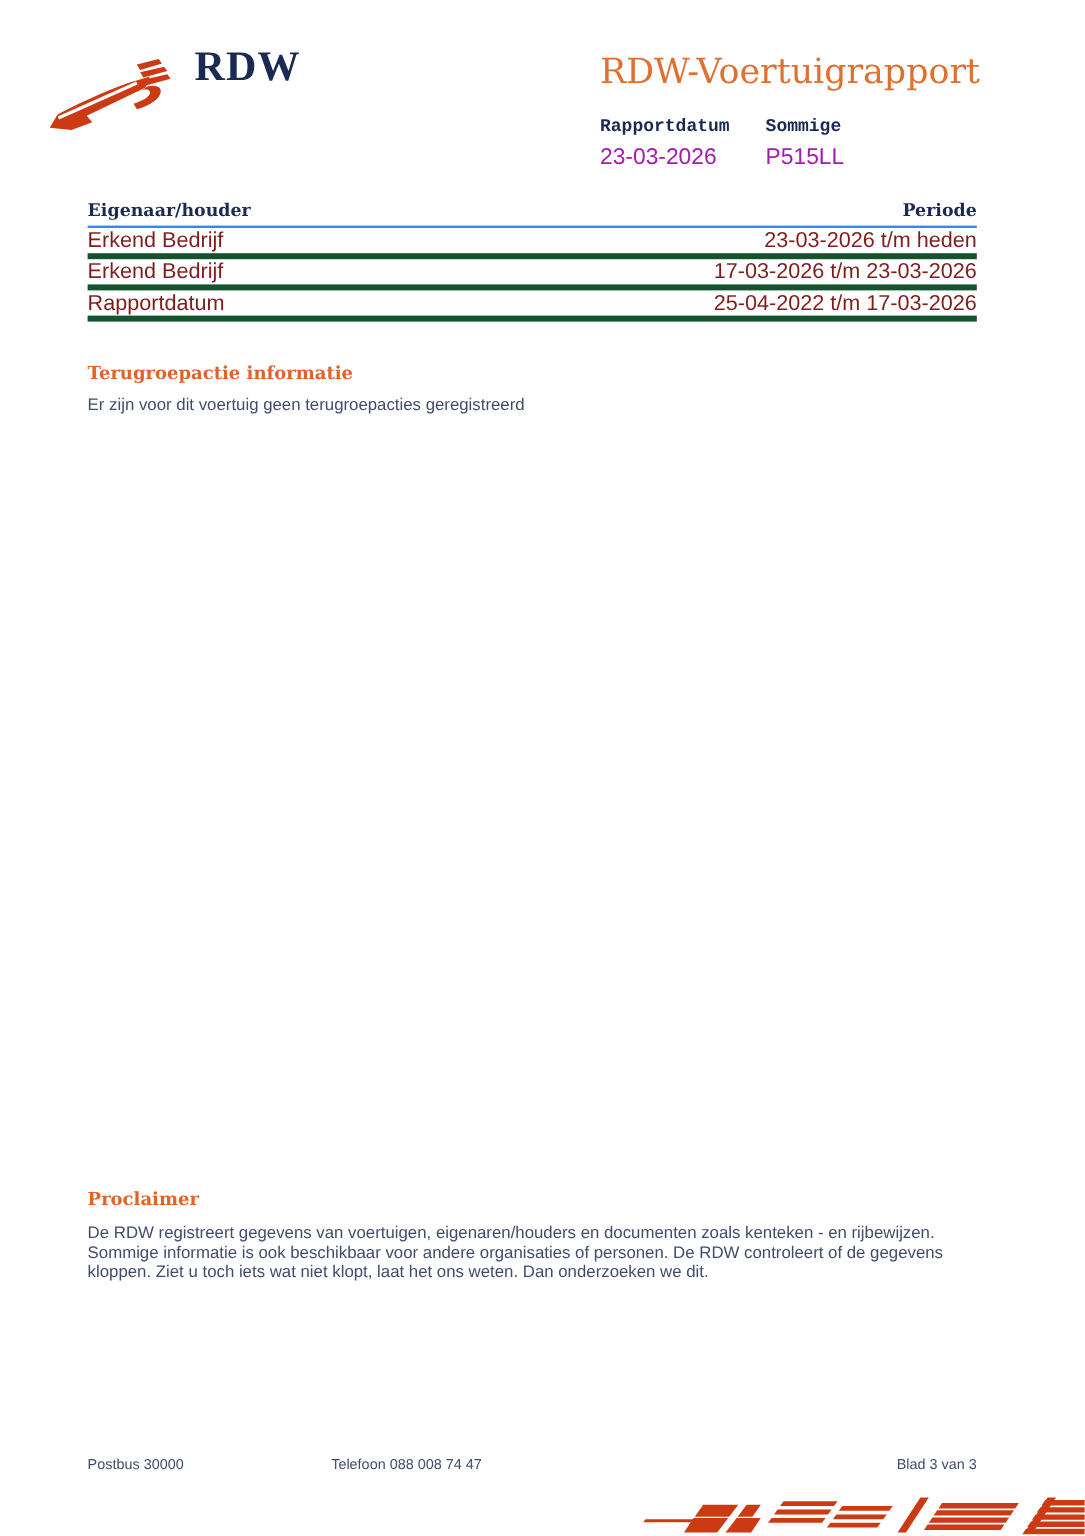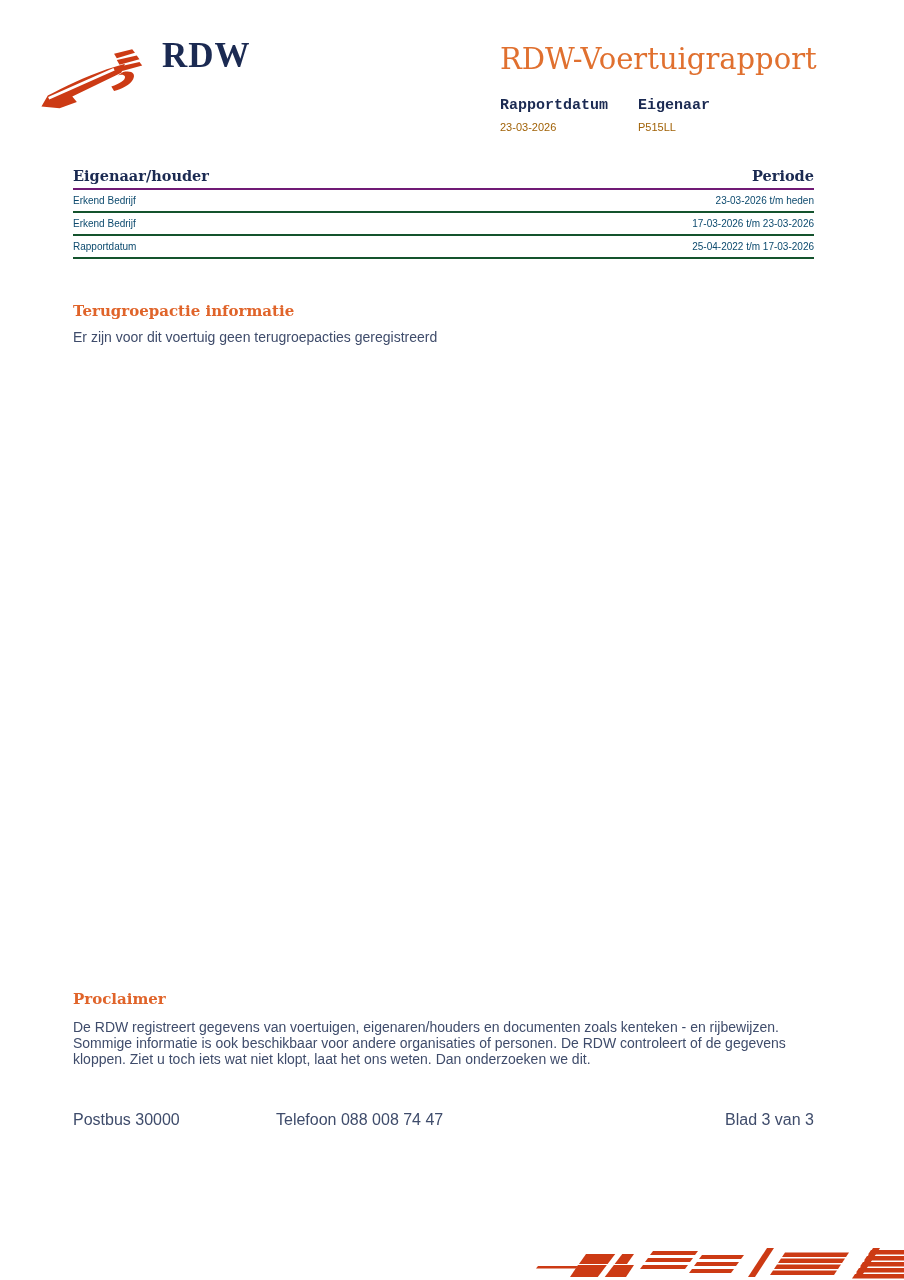--- a/index.html
+++ b/index.html
@@ -22,57 +22,57 @@
   }
   .doc-title {
     position: absolute; left: 500px; top: 42px;
     font-family: "DejaVu Serif", serif; font-weight: 500;
     font-size: 29px; color: #e0702f; white-space: nowrap;
   }
   .meta-label {
     font-family: Liberation Mono, monospace; font-weight: bold;
     font-size: 15px; color: #1b2a52;
   }
-  .meta-value { font-size: 11px; color: #a16207; margin-top: 7px; }
+  .meta-value { font-size: 19px; color: #a21caf; margin-top: 7px; }
   .meta-date { position: absolute; left: 500px; top: 97px; }
   .meta-plate { position: absolute; left: 638px; top: 97px; }
 
   
   .sec-heading {
     font-family: "DejaVu Serif", serif; font-weight: bold;
     font-size: 15px; color: #e0642a; margin: 0;
   }
 
   
   .owners { position: absolute; left: 73px; top: 158px; width: 741px; }
   .thead {
     display: flex; justify-content: space-between; align-items: flex-end;
     margin-top: 9px; padding-bottom: 4px;
-    border-bottom: 2px solid #701a75;
+    border-bottom: 2px solid #3b82f6;
   }
   .thead span {
     font-family: "DejaVu Serif", serif; font-weight: bold;
     font-size: 14.5px; color: #1b2a52;
   }
   .trow {
     display: flex; justify-content: space-between; align-items: center;
-    height: 21px; border-bottom: 2px solid #14532d;
-    font-size: 10px; color: #0c4a6e;
+    height: 21px; border-bottom: 5px solid #14532d;
+    font-size: 18px; color: #7f1d1d;
   }
 
   
   .recall { position: absolute; left: 73px; top: 302px; width: 741px; }
   .recall-text { font-size: 14px; margin-top: 9px; }
 
   
   .proclaimer { position: absolute; left: 73px; top: 990px; width: 745px; }
   .proclaimer-text { font-size: 14px; line-height: 16px; margin-top: 11px; }
 
   
-  .footer { position: absolute; left: 73px; top: 1111px; width: 741px; font-size: 16px; }
+  .footer { position: absolute; left: 73px; top: 1213px; width: 741px; font-size: 12px; }
   .footer-row { position: relative; height: 24px; }
   .f-left { position: absolute; left: 0; top: 0; }
   .f-mid { position: absolute; left: 203px; top: 0; }
   .f-right { position: absolute; right: 0; top: 0; }
 
   
   .bottom-graphic { position: absolute; right: 0; bottom: 0; width: 388px; height: 34px; overflow: hidden; }
 </style>
 </head>
 <body>
@@ -95,21 +95,21 @@
   <div class="logo-text">RDW</div>
 
   <div class="doc-title">RDW-Voertuigrapport</div>
 
   <div class="meta-date">
     <div class="meta-label">Rapportdatum</div>
     <div class="meta-value">23-03-2026</div>
   </div>
 
   <div class="meta-plate">
-    <div class="meta-label">Eigenaar</div>
+    <div class="meta-label">Sommige</div>
     <div class="meta-value">P515LL</div>
   </div>
 
   <div class="owners">
     <div class="thead">
       <span>Eigenaar/houder</span>
       <span>Periode</span>
     </div>
     <div class="trow">
       <span>Erkend Bedrijf</span>

